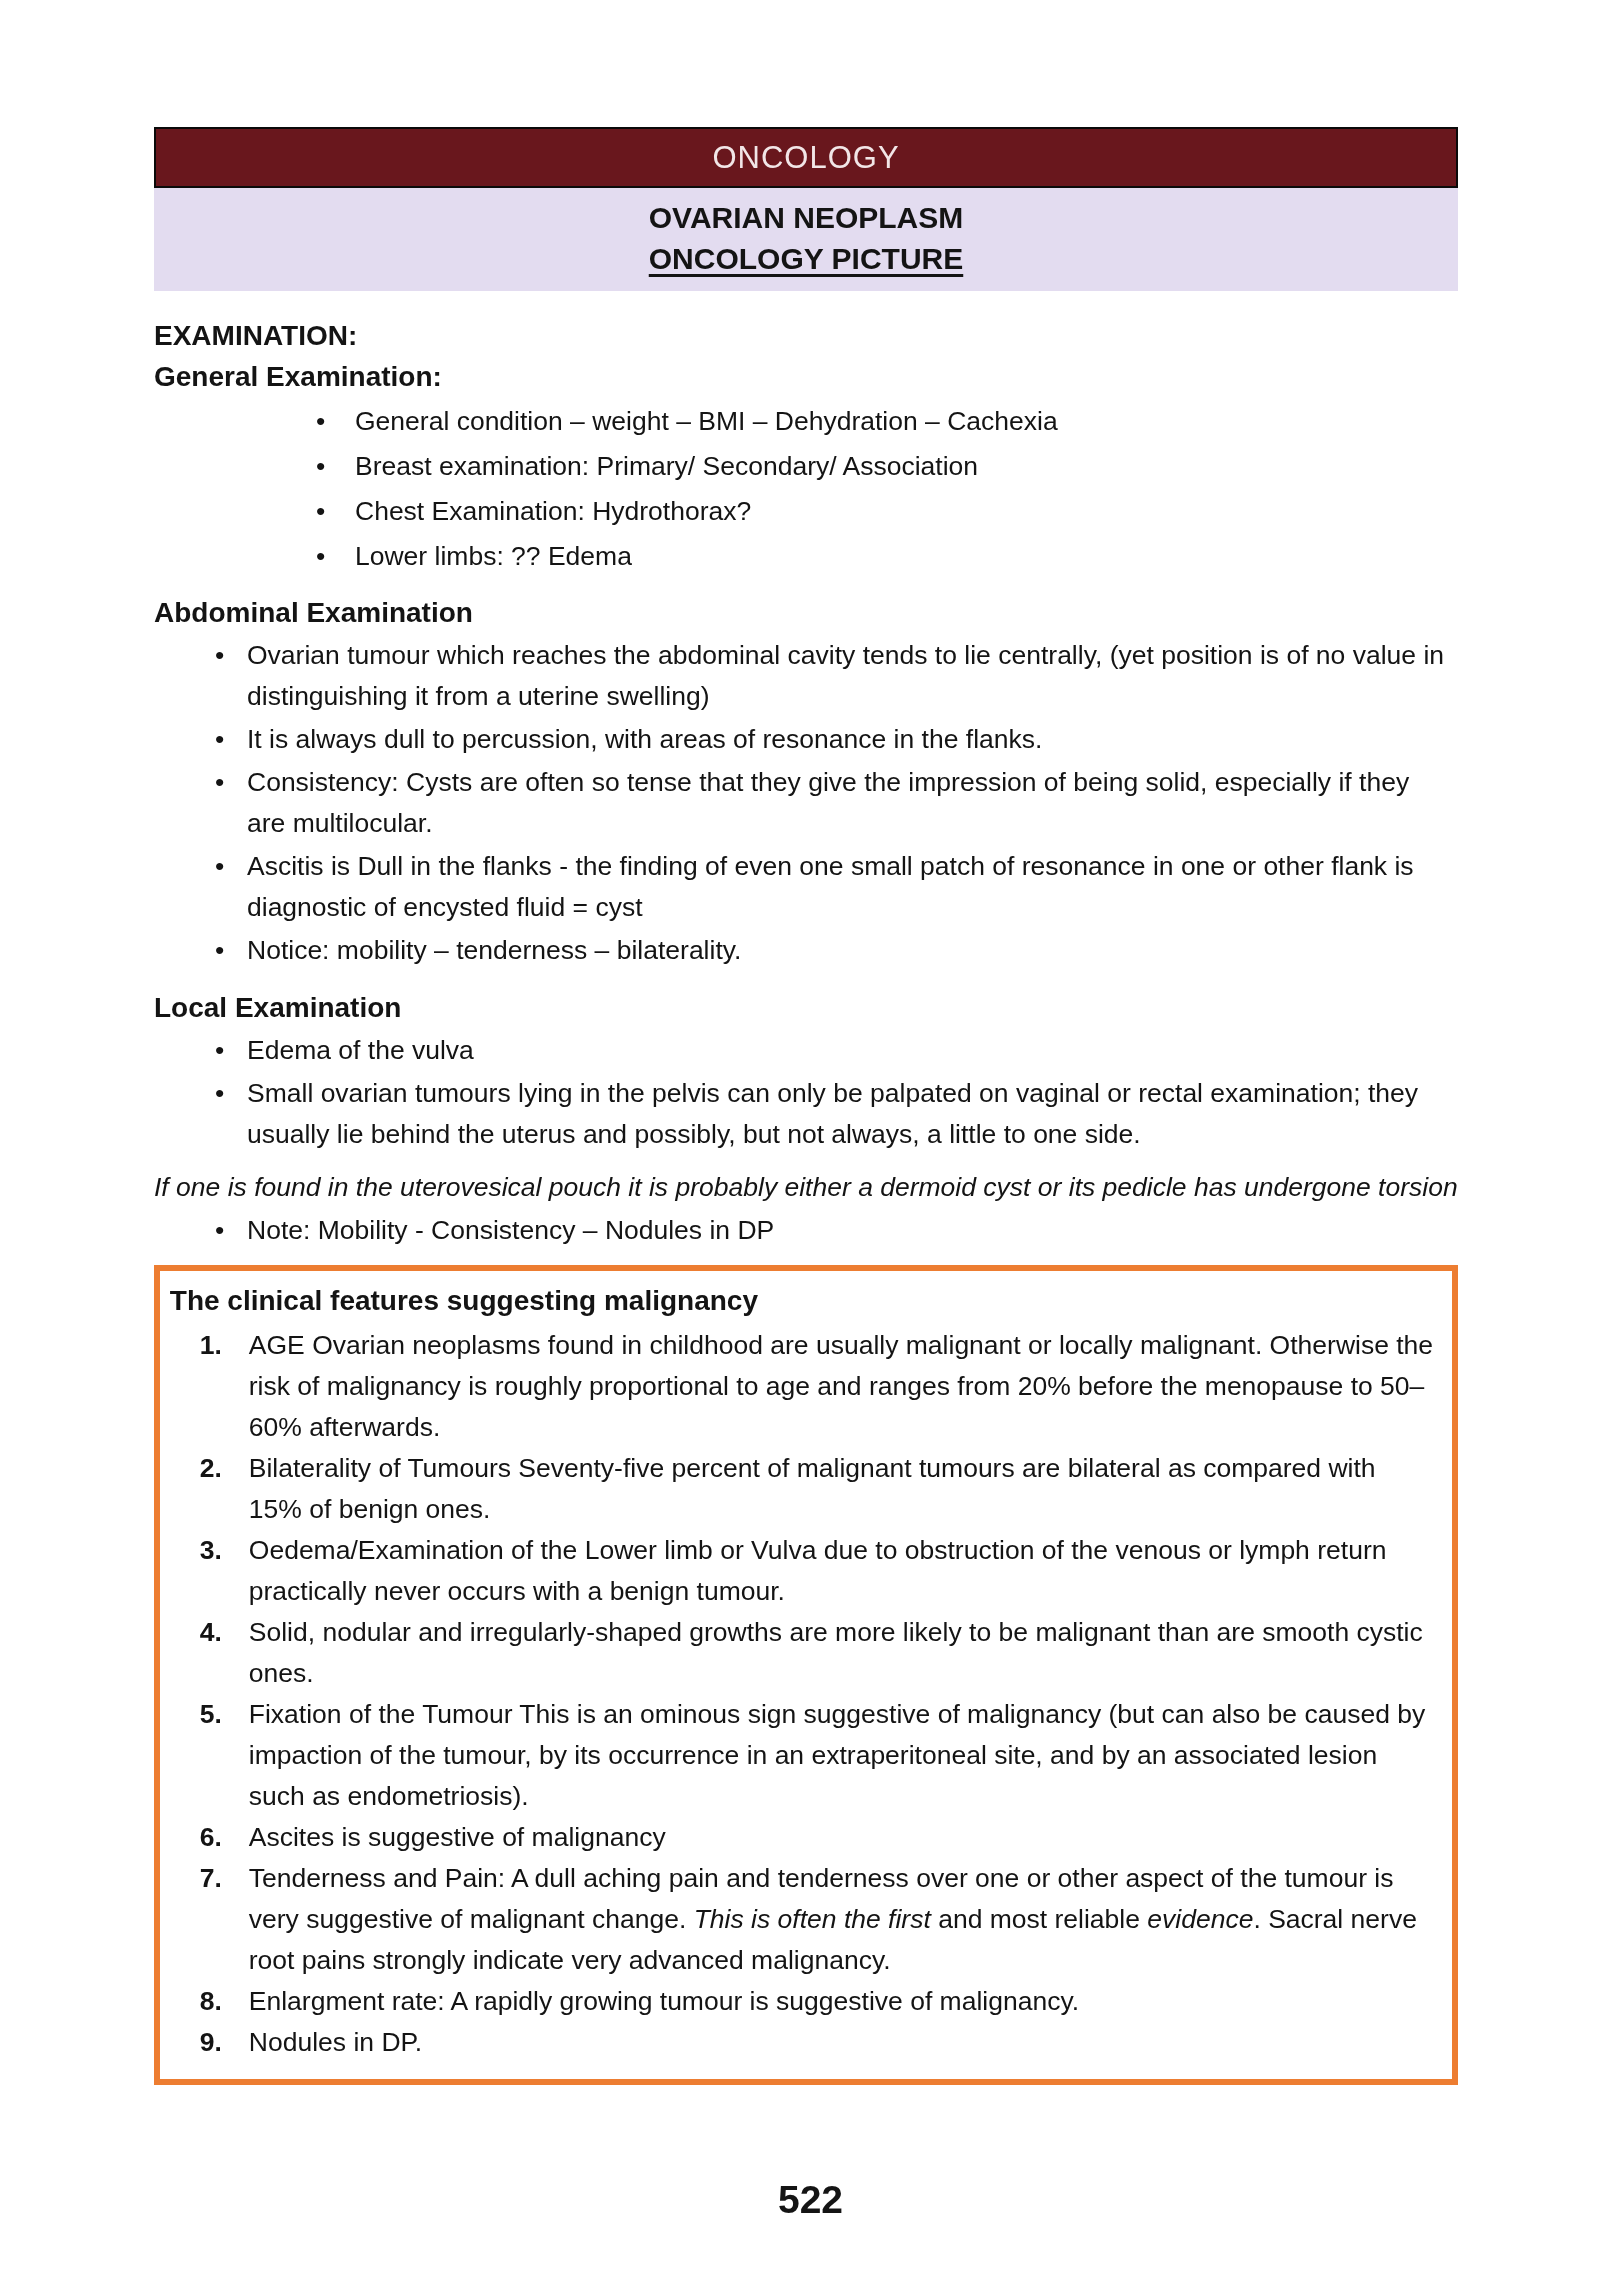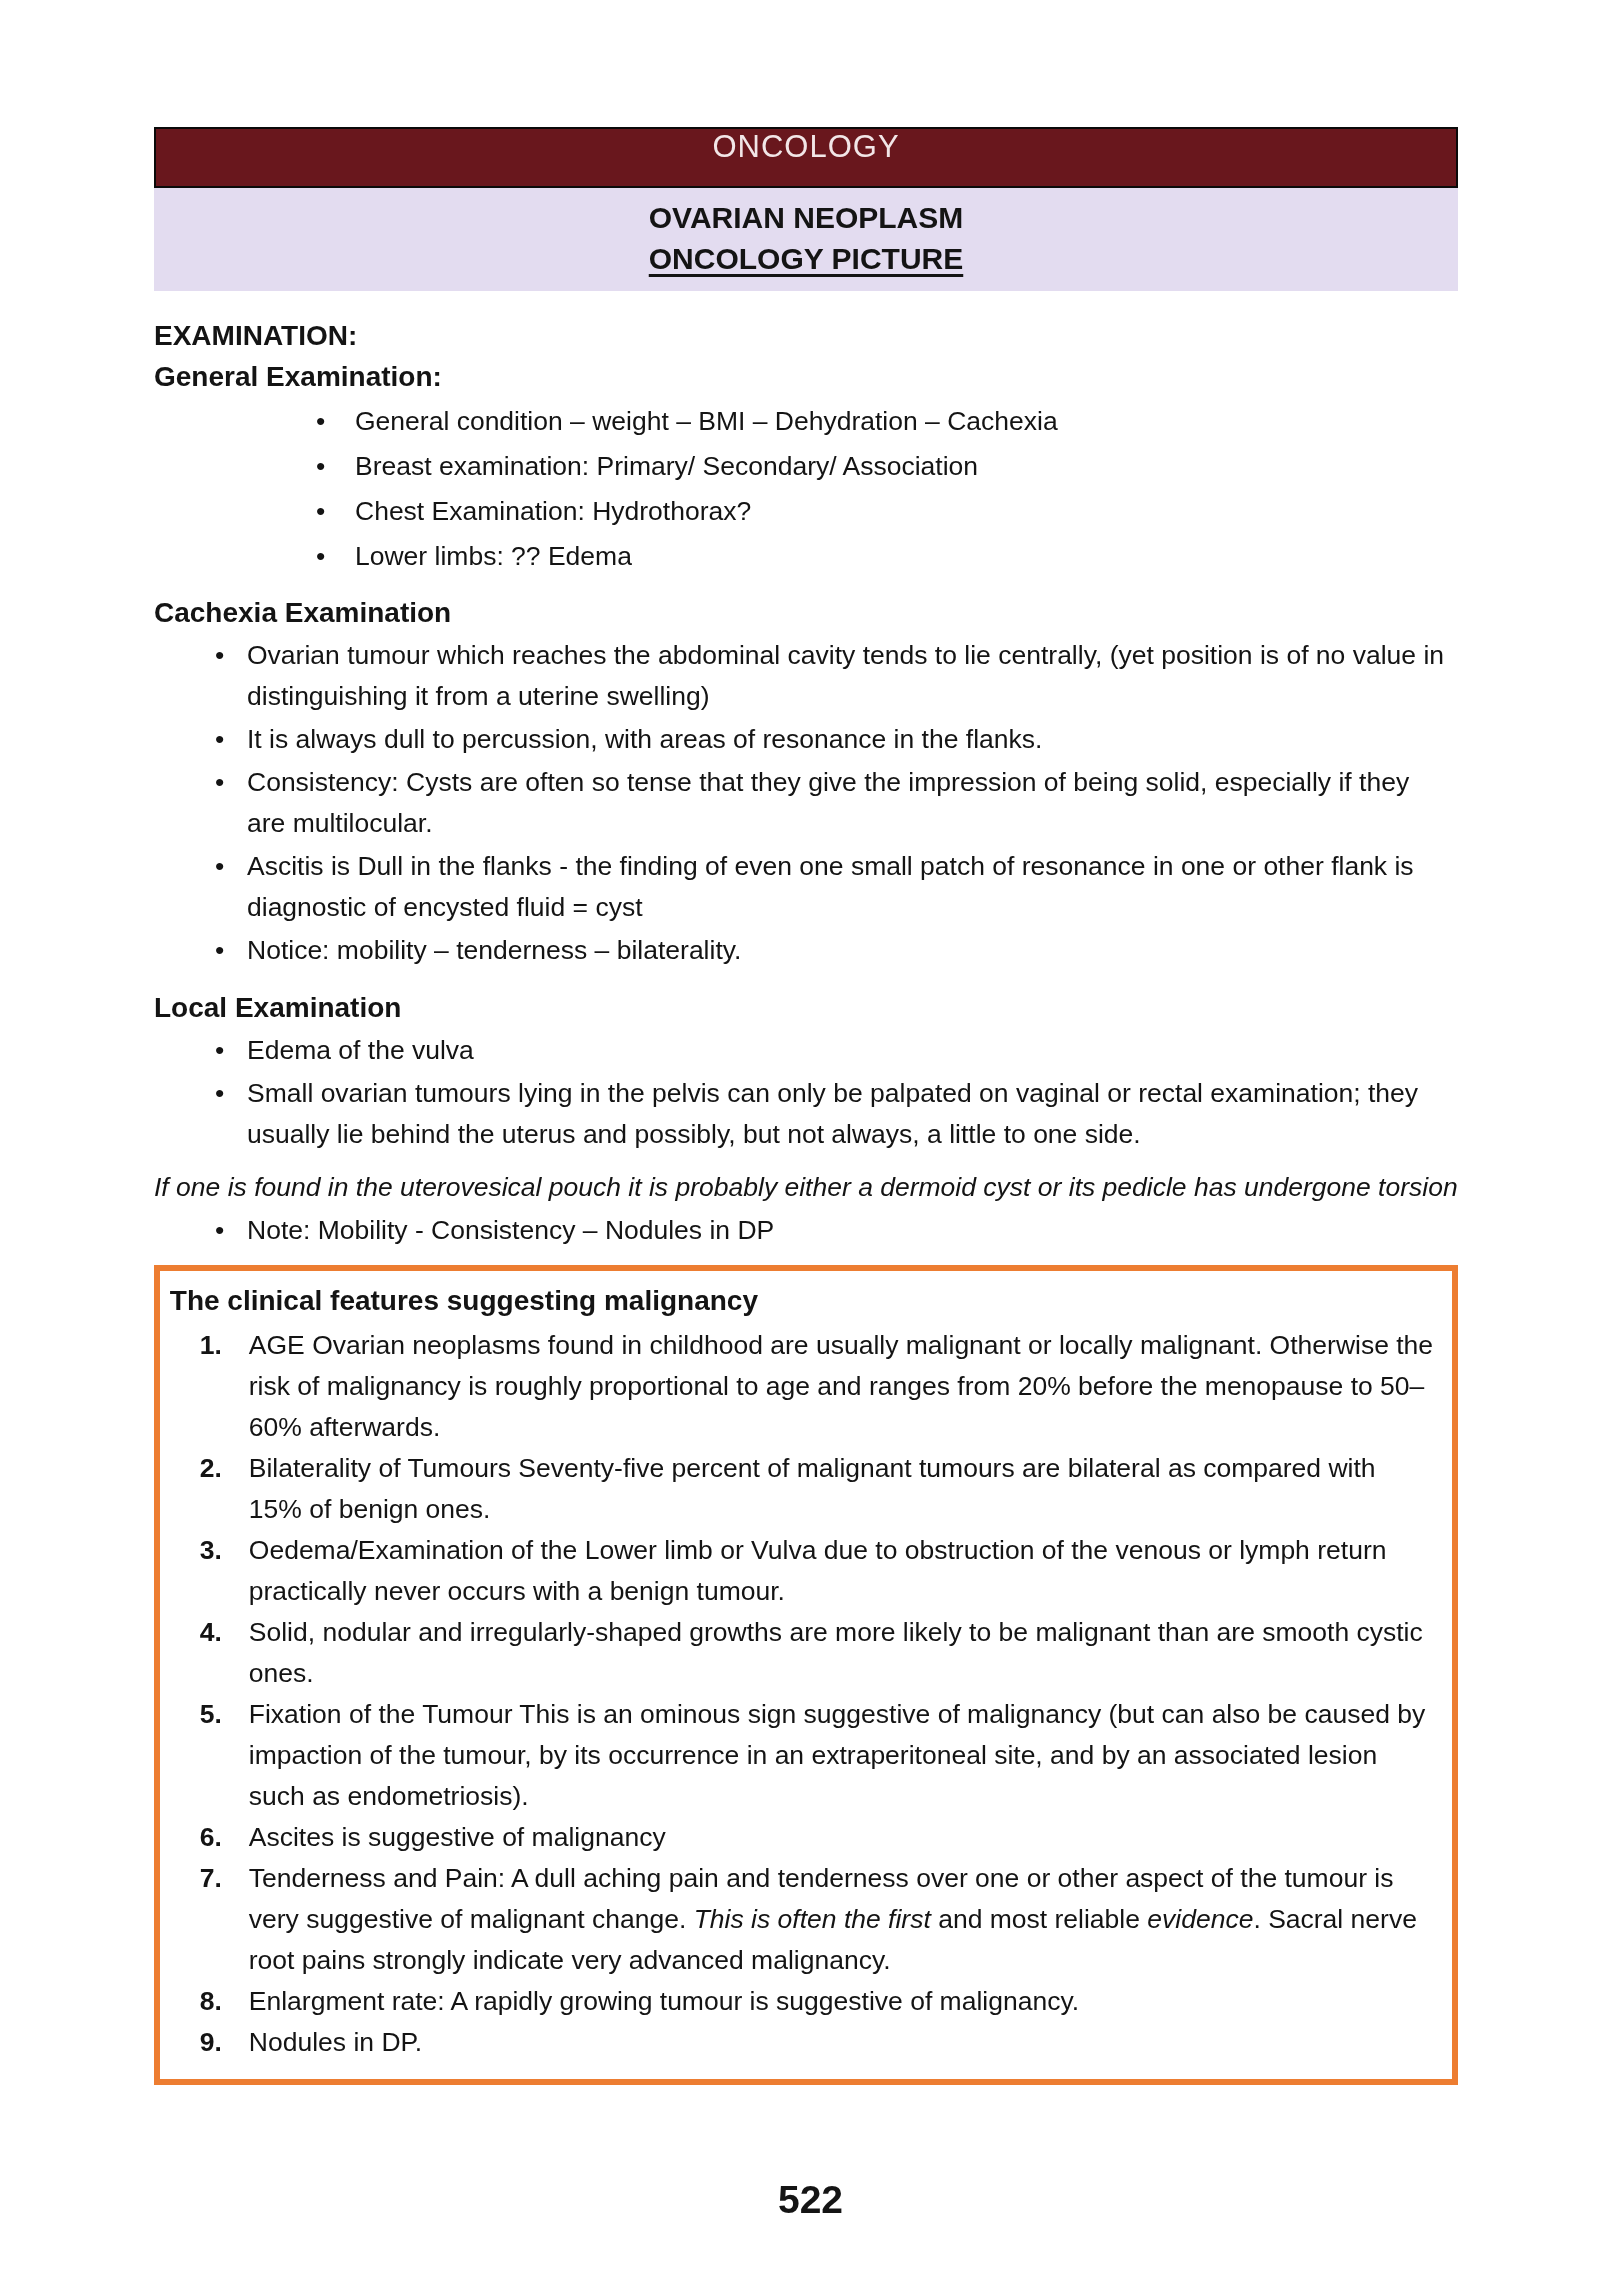--- a/index.html
+++ b/index.html
@@ -8,21 +8,21 @@
     font-family:"Liberation Sans", sans-serif; color:#141414;
     position:relative; overflow:hidden;
   }
   .page { position:absolute; inset:0; overflow:hidden; }
   .content { position:absolute; left:154px; top:127px; width:1304px; }
 
   
   .banner {
     background:var(--header-bg,#69171D);
     border:2.9px solid #0a0a0a;
-    height:57px; display:flex; align-items:flex-start; justify-content:center;
+    height:57px; display:flex; align-items:center; justify-content:center;
   }
   .banner-title {
     color:var(--header-text,#F2E6E7);
     font-size:31px; letter-spacing:1px;
   }
 
   
   .titlebox {
     background:var(--title-bg,#E3DCF0);
     text-align:center; padding:8.8px 0 12.7px 0;
@@ -90,21 +90,21 @@
       <div class="sec-heading mt-lg">EXAMINATION:</div>
 
       <div class="sec-heading">General Examination:</div>
       <ul class="lvl2">
         <li>General condition – weight – BMI – Dehydration – Cachexia</li>
         <li>Breast examination: Primary/ Secondary/ Association</li>
         <li>Chest Examination: Hydrothorax?</li>
         <li>Lower limbs: ?? Edema</li>
       </ul>
 
-      <div class="sec-heading mt-md">Cachexia Examination</div>
+      <div class="sec-heading mt-md">Abdominal Examination</div>
       <ul class="lvl1">
         <li>Ovarian tumour which reaches the abdominal cavity tends to lie centrally, (yet position is of no value in distinguishing it from a uterine swelling)</li>
         <li>It is always dull to percussion, with areas of resonance in the flanks.</li>
         <li>Consistency: Cysts are often so tense that they give the impression of being solid, especially if they are multilocular.</li>
         <li>Ascitis is Dull in the flanks - the finding of even one small patch of resonance in one or other flank is diagnostic of encysted fluid = cyst</li>
         <li>Notice: mobility – tenderness – bilaterality.</li>
       </ul>
 
       <div class="sec-heading mt-md">Local Examination</div>
       <ul class="lvl1">

